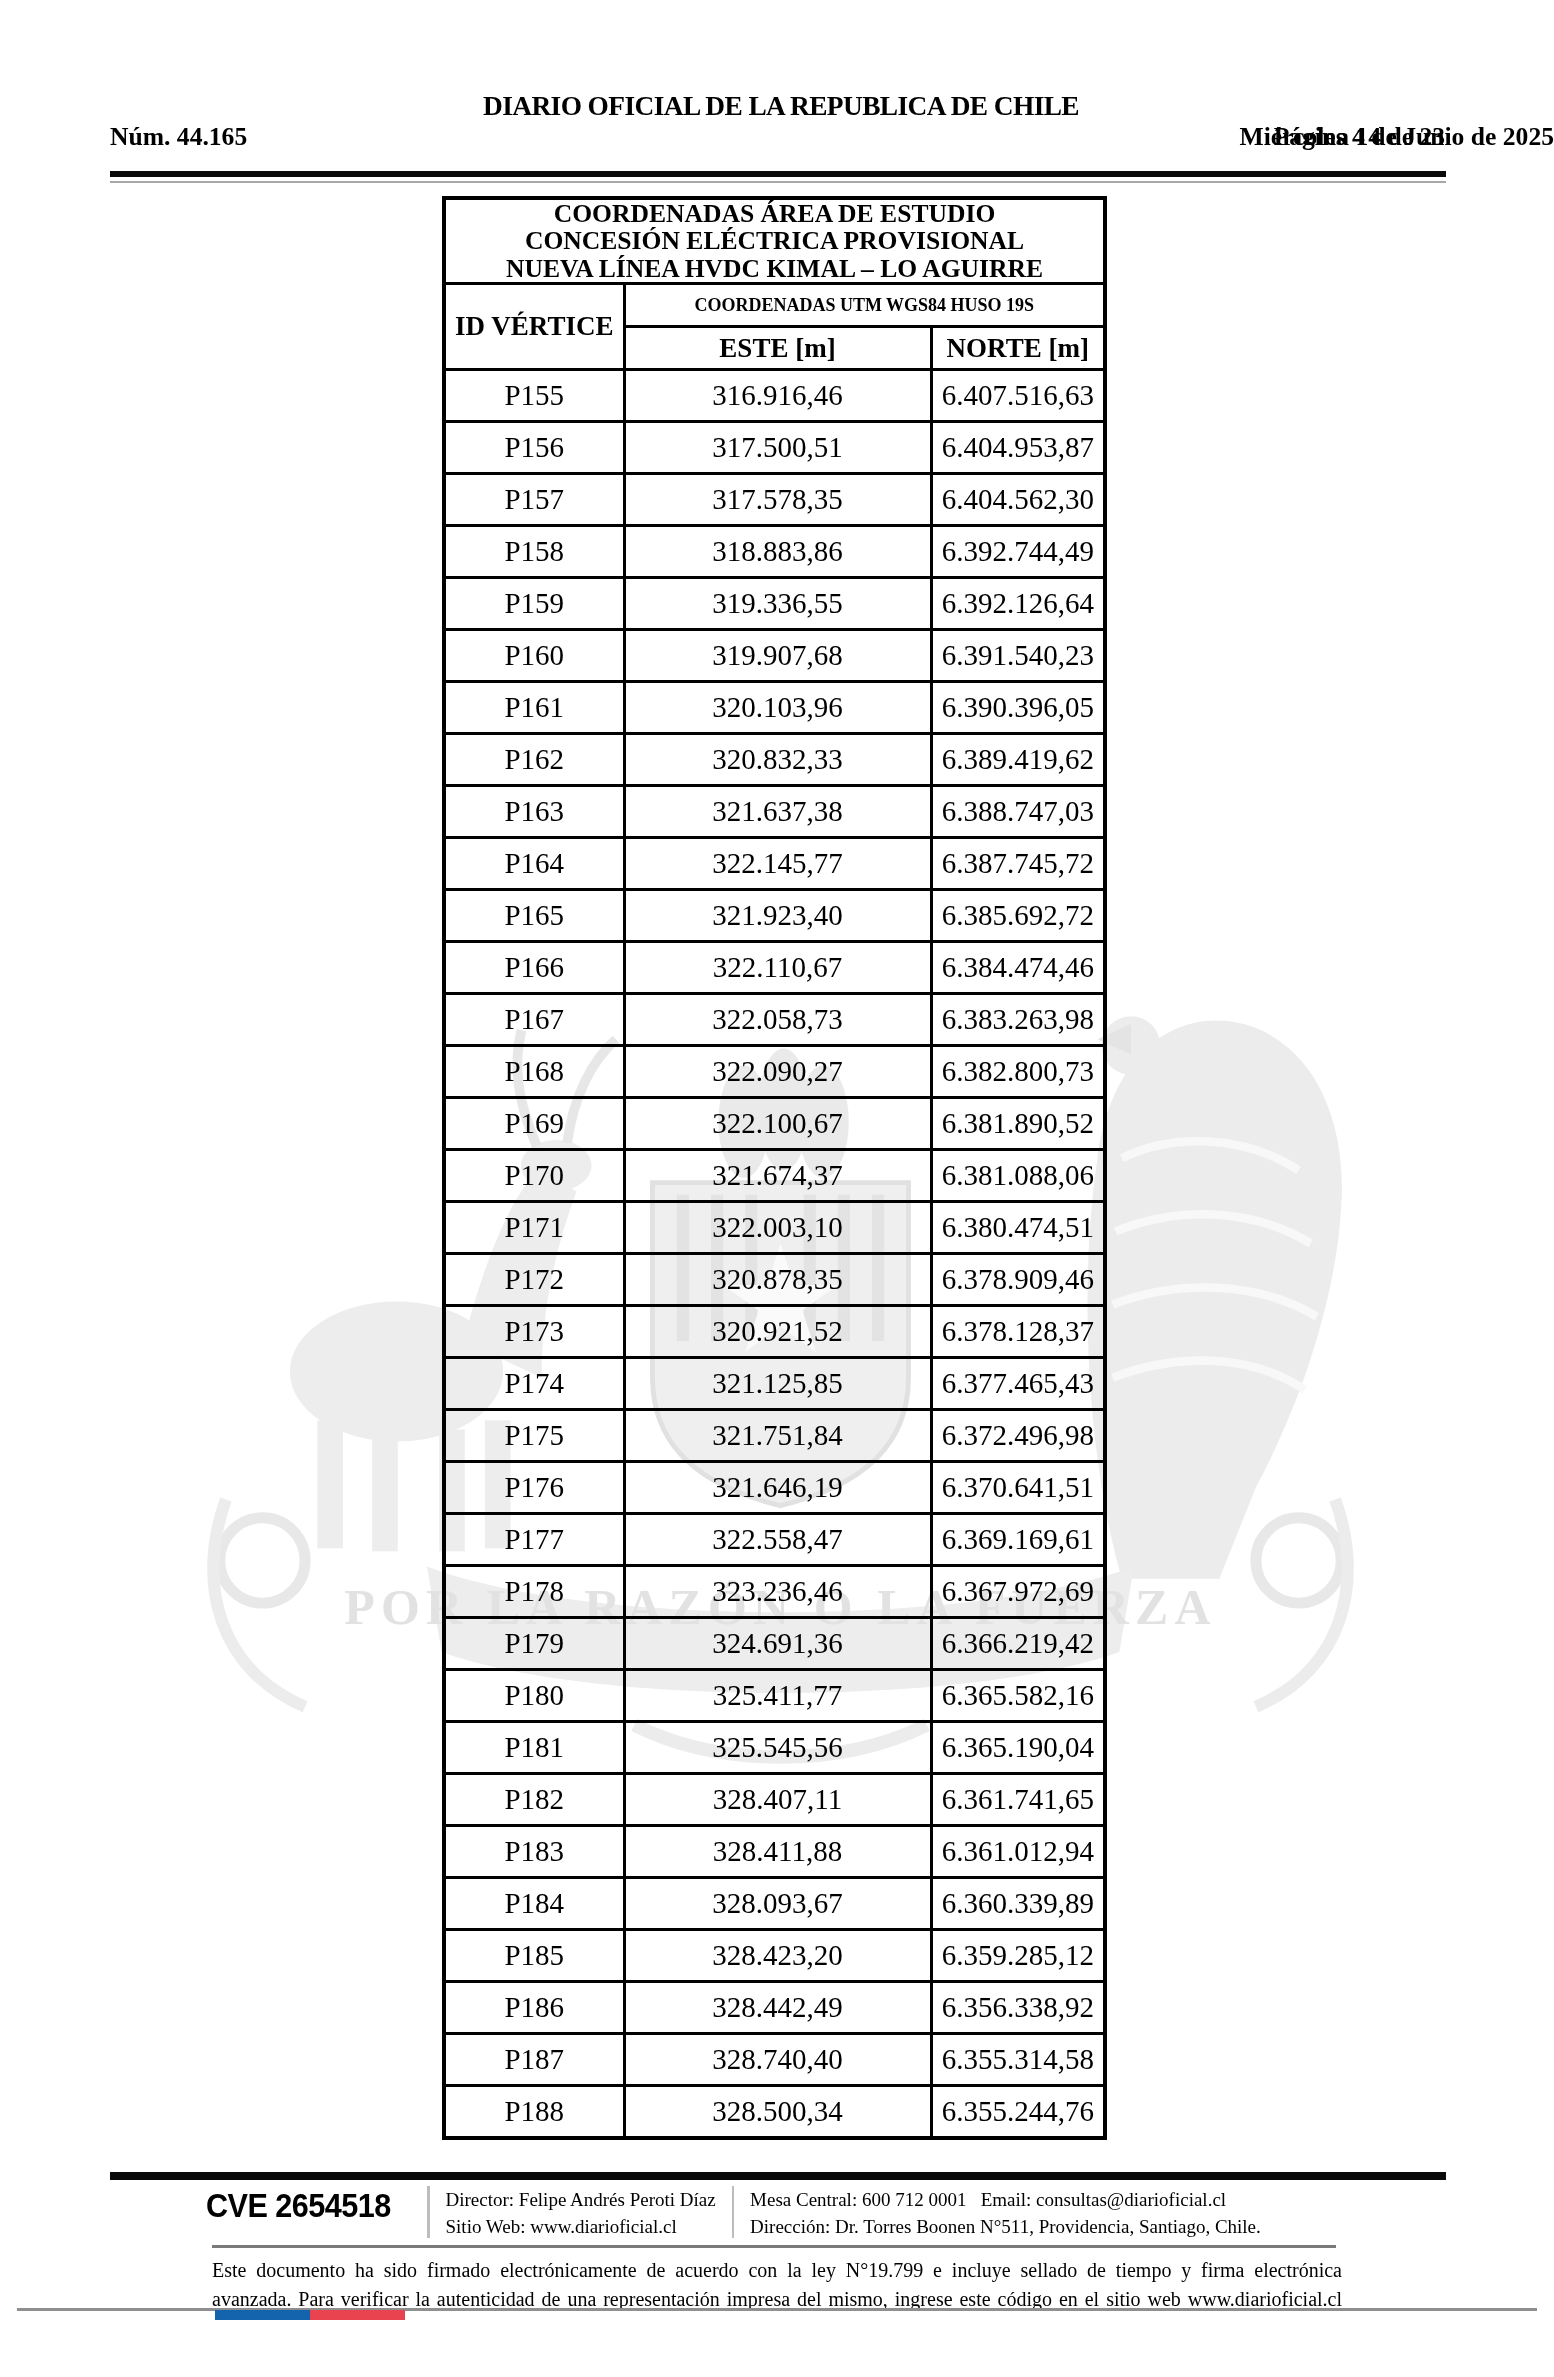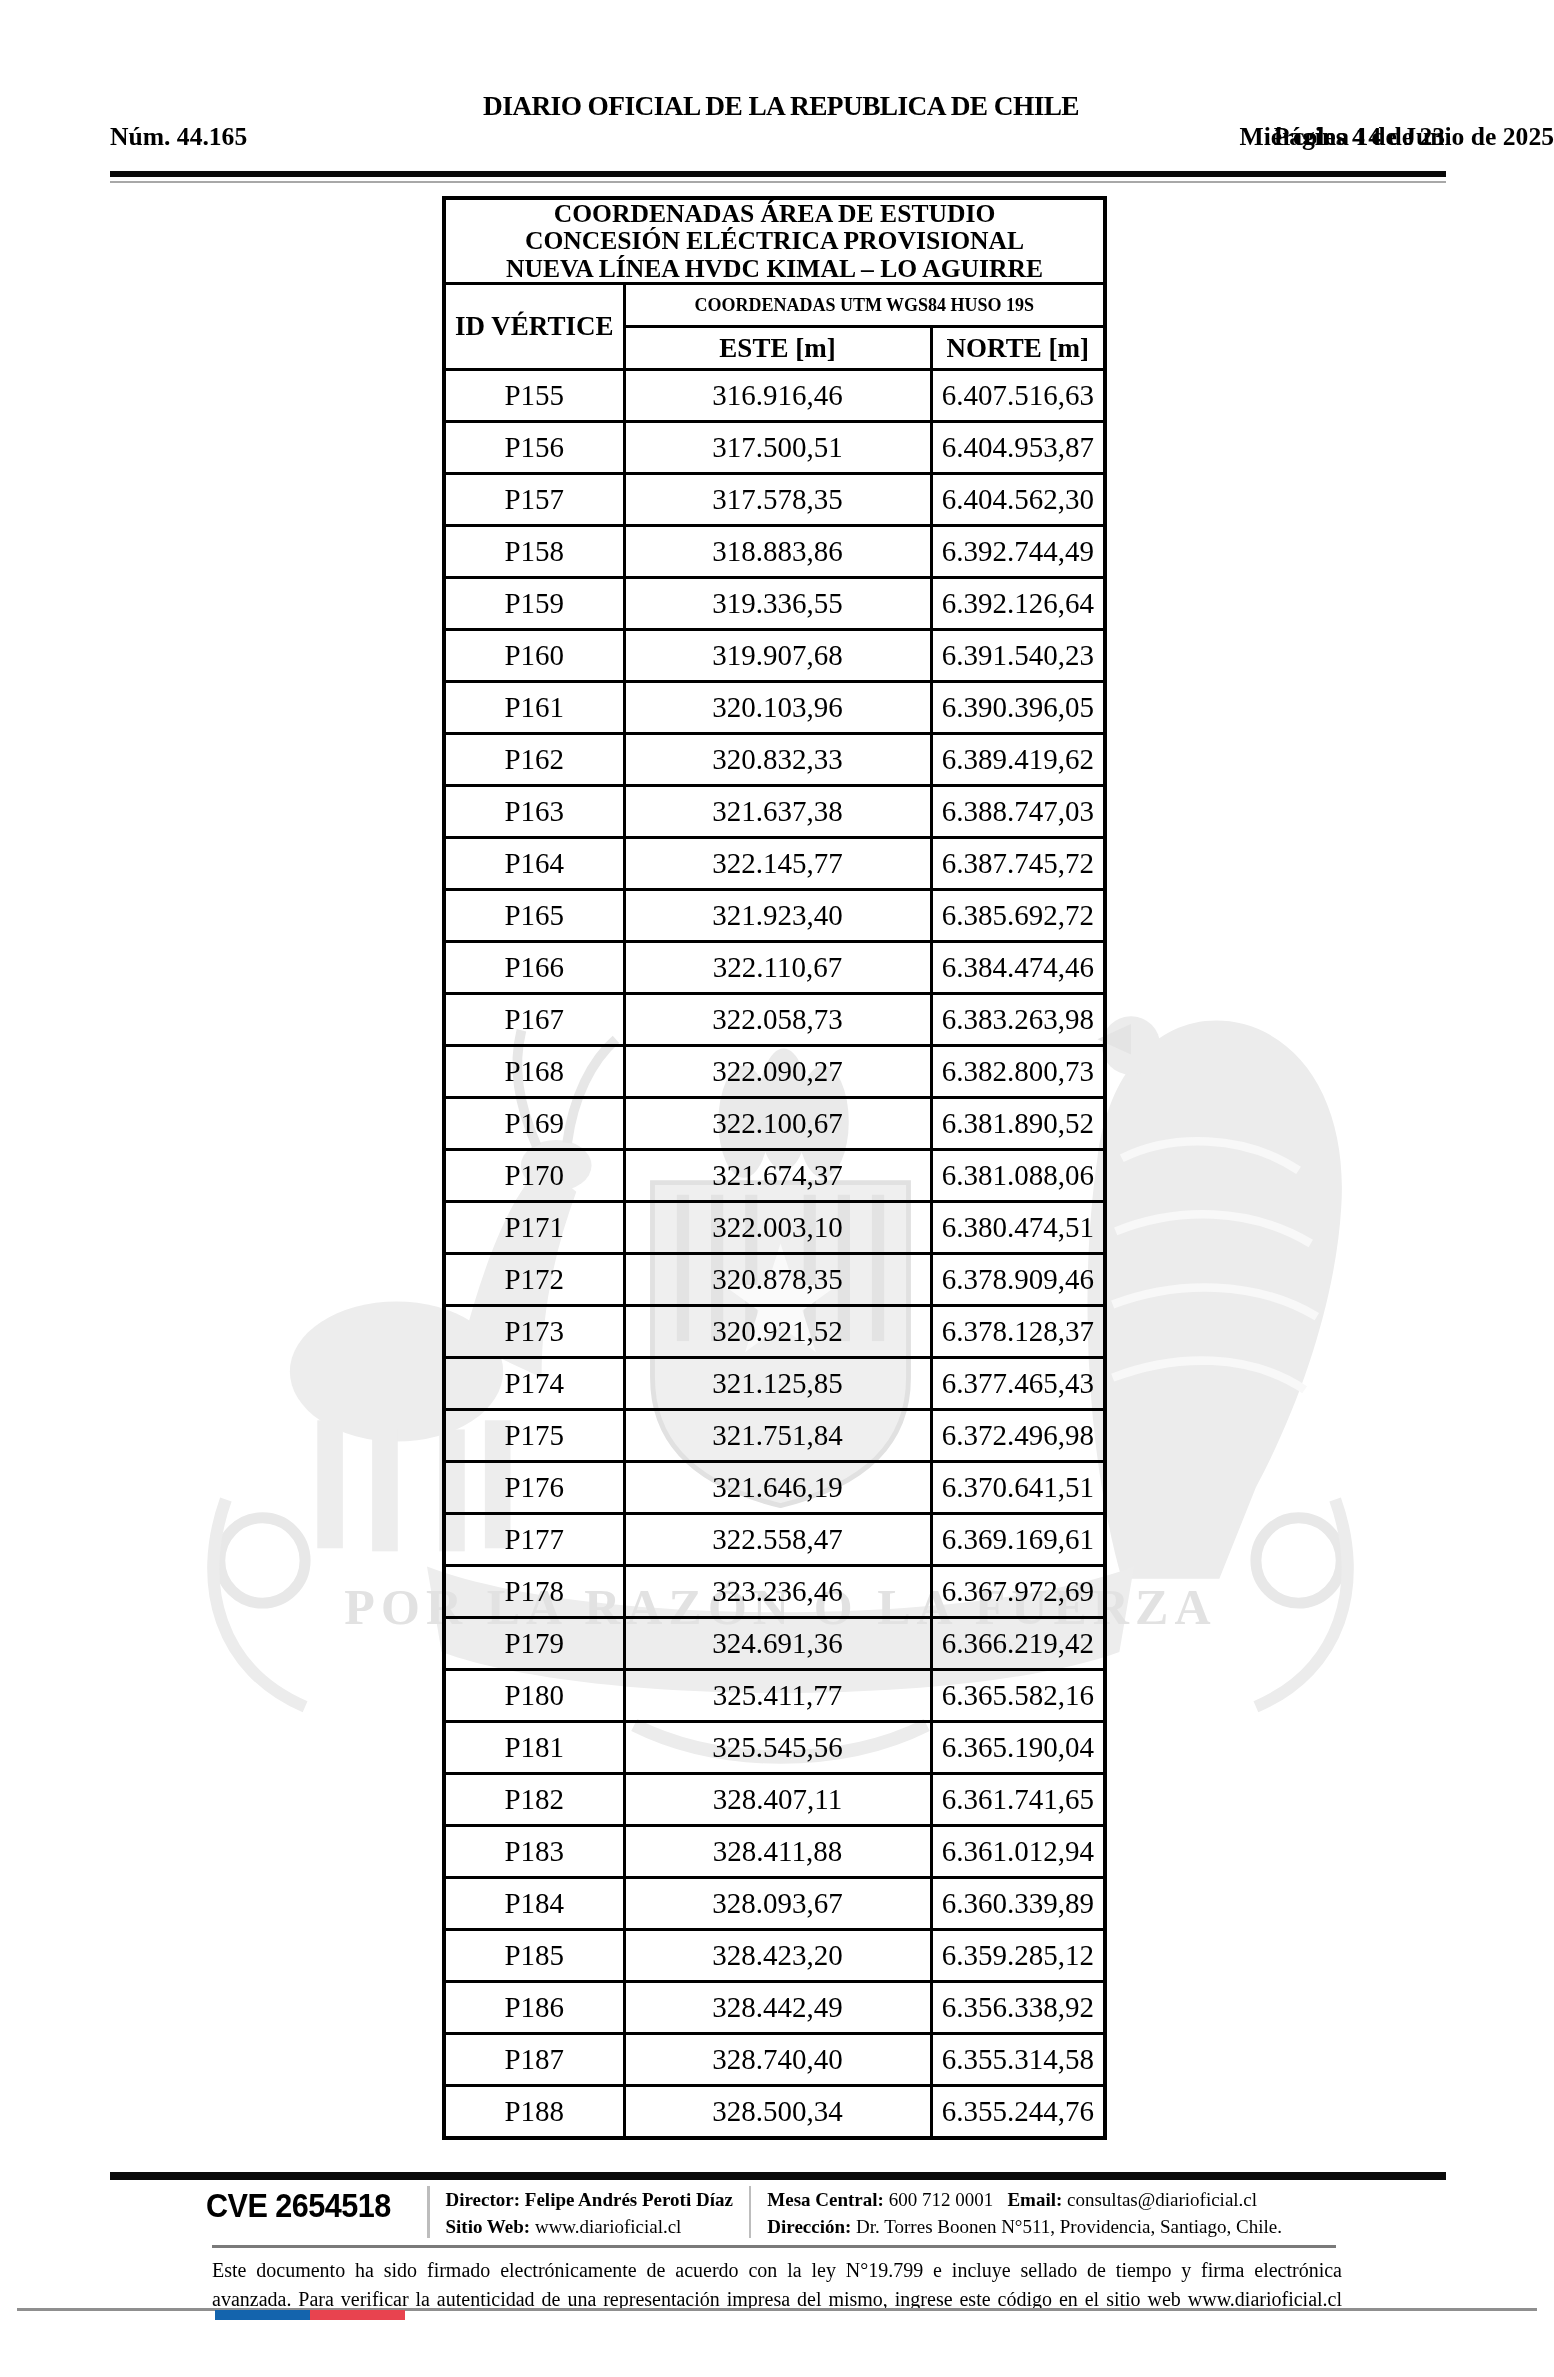--- a/index.html
+++ b/index.html
@@ -31,21 +31,21 @@
   .sub-cell{height:40px;font-size:27px;font-weight:bold;}
   td.data{height:49px;font-size:29px;}
 
   
   .footer-bar{position:absolute;left:110px;top:2172px;width:1336px;height:8px;background:#0a0a0a;}
   .footer-row{position:absolute;left:206px;top:2186px;height:63px;display:flex;align-items:flex-start;}
   .cve{font-family:"Liberation Sans", sans-serif;font-weight:bold;font-size:34px;
        transform:scaleX(.9);transform-origin:left center;white-space:nowrap;letter-spacing:-0.6px;}
   .vdiv{width:2.4px;height:52px;background:#bdbdbd;margin:0 16px;flex:none;}
   .fblock{font-size:19px;line-height:27px;white-space:nowrap;}
-  .fblock b{font-weight:bold;}
+  .fblock b{font-weight:normal;}
   .gray-rule{position:absolute;left:212px;top:2245px;width:1124px;height:3px;background:#7a7a7a;}
   .disclaimer{position:absolute;left:212px;top:2256px;width:1130px;font-size:20px;line-height:29px;}
   .disc-line{text-align:justify;text-align-last:justify;}
   .bottom-rule{position:absolute;left:17px;top:2308px;width:1520px;height:3px;background:#8f8f8f;}
   .flag{position:absolute;left:215px;top:2310px;height:10.4px;display:flex;}
   .flag span{display:block;width:95px;height:10.4px;}
 </style>
 </head>
 <body>
 

